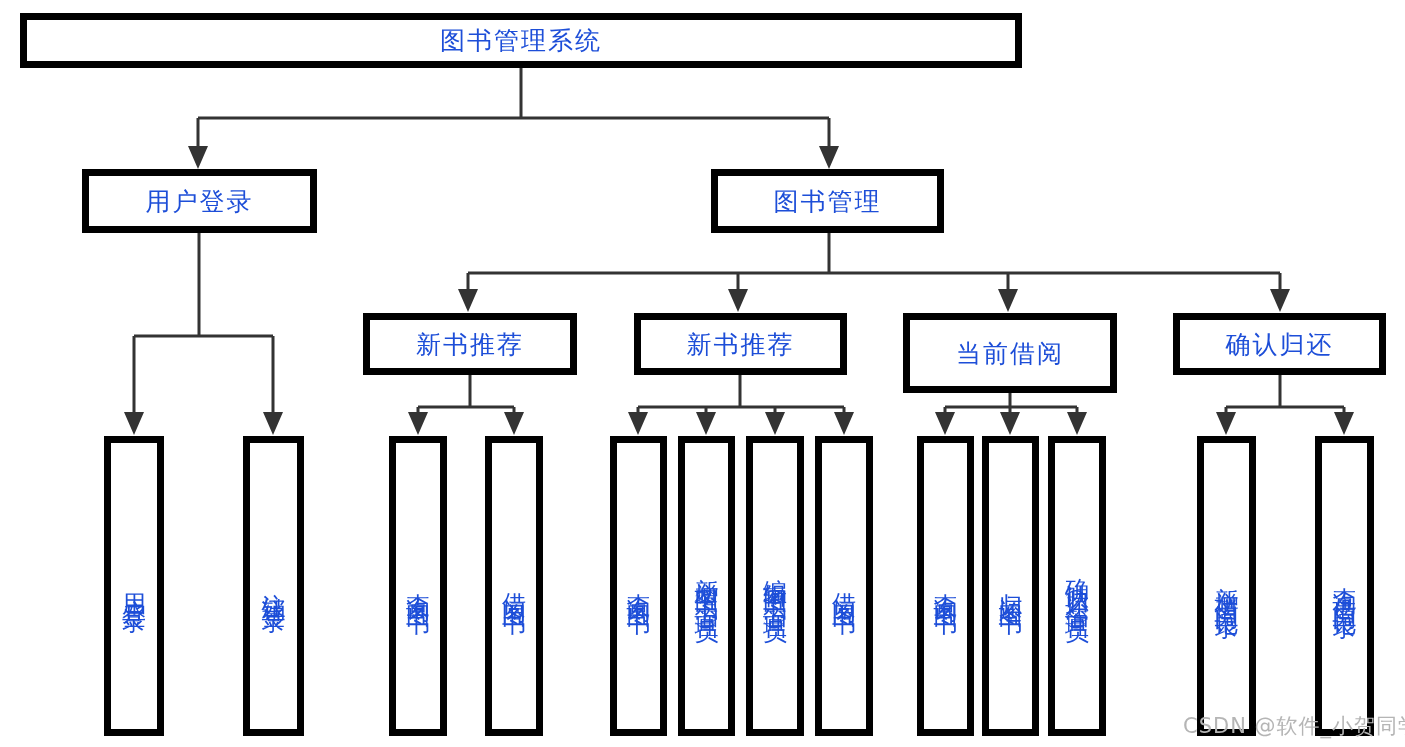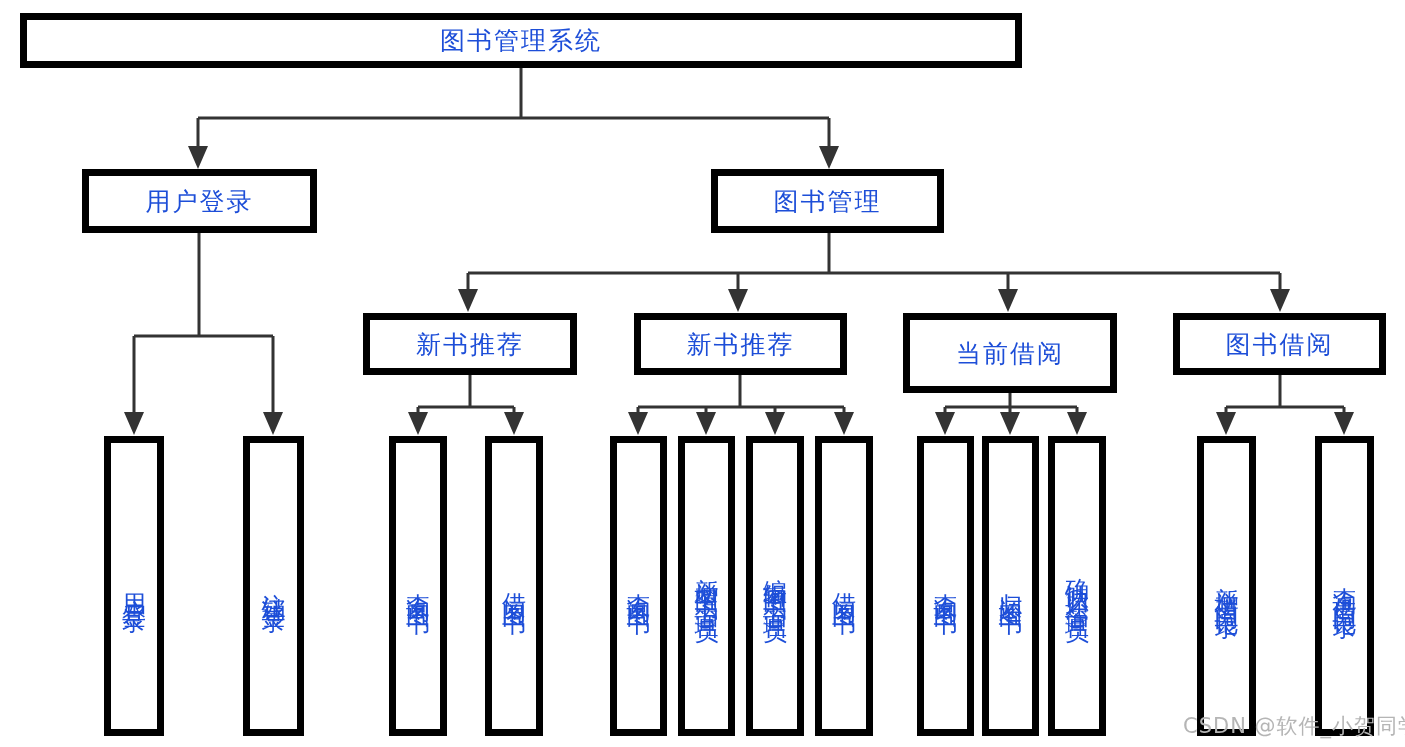--- a/index.html
+++ b/index.html
@@ -163,21 +163,21 @@
   <div class="box n-book-mgmt">
     <span class="hlabel">图书管理</span>
   </div>
   <div class="box n-borrow">
     <span class="hlabel">新书推荐</span>
   </div>
   <div class="box n-current">
     <span class="hlabel">当前借阅</span>
   </div>
   <div class="box n-records">
-    <span class="hlabel">图书借阅</span>
+    <span class="hlabel">确认归还</span>
   </div>
 
   <div class="box leaf lf1">
     <span>用户登录</span>
   </div>
   <div class="box leaf lf2">
     <span>注销登录</span>
   </div>
   <div class="box leaf lf3">
     <span>查询图书</span>

